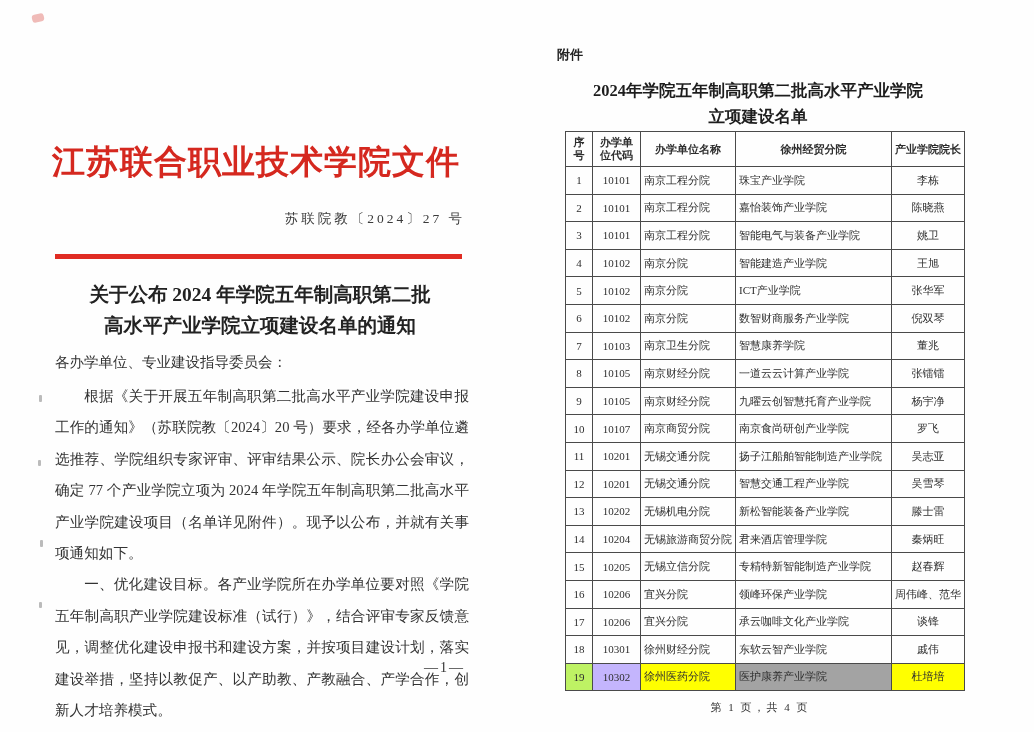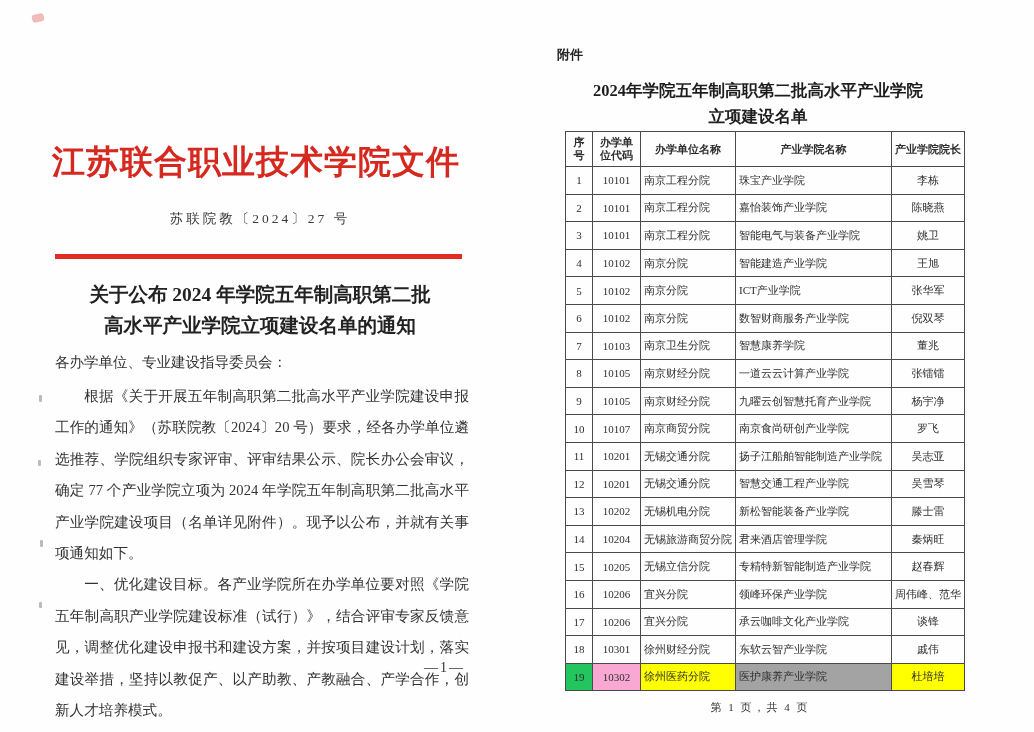--- a/index.html
+++ b/index.html
@@ -6,21 +6,21 @@
   .canvas{
     position:relative;width:1034px;height:732px;background:#fefefe;
     overflow:hidden;font-family:"Liberation Serif","DejaVu Serif",serif;color:#2b2b2b;
   }
   
   .org-title{
     position:absolute;left:52px;top:140px;width:416px;text-align:left;
     font-size:33px;font-weight:bold;color:#d5281f;letter-spacing:1px;white-space:nowrap;
   }
   .doc-number{
-    position:absolute;left:55px;top:210px;width:410px;text-align:center;
+    position:absolute;left:55px;top:210px;width:410px;text-align:right;
     font-size:13.5px;letter-spacing:3px;color:#3a3a3a;
   }
   .red-rule{
     position:absolute;left:55px;top:254px;width:407px;height:5px;background:#e02c23;
   }
   .notice-title{
     position:absolute;left:53px;top:279px;width:414px;text-align:center;
     font-size:19.5px;font-weight:bold;line-height:31px;color:#222;
   }
   .salutation{
@@ -104,21 +104,21 @@
           <col style="width:48px">
           <col style="width:92px">
         <col style="width:156px">
           <col style="width:62px">
       </colgroup>
       <thead>
         <tr>
           <th>序号</th>
           <th>办学单位代码</th>
           <th>办学单位名称</th>
-          <th>产业学院名称</th>
+          <th>徐州经贸分院</th>
           <th>产业学院院长</th>
         </tr>
       </thead>
       <tbody>
           <tr>
             <td class="c-no">1</td>
             <td class="c-code">10101</td>
             <td class="c-unit">南京工程分院</td>
             <td class="c-college">珠宝产业学院</td>
             <td class="c-dean">李栋</td>
@@ -236,22 +236,22 @@
             <td class="c-dean">谈锋</td>
           </tr>
           <tr>
             <td class="c-no">18</td>
             <td class="c-code">10301</td>
             <td class="c-unit">徐州财经分院</td>
             <td class="c-college">东软云智产业学院</td>
             <td class="c-dean">戚伟</td>
           </tr>
           <tr>
-            <td class="c-no" style="background: #22c55e;">19</td>
-            <td class="c-code" style="background: #f9a8d4;">10302</td>
+            <td class="c-no" style="background: #bef264;">19</td>
+            <td class="c-code" style="background: #c4b5fd;">10302</td>
             <td class="c-unit" style="background: rgb(255, 255, 0);">徐州医药分院</td>
             <td class="c-college" style="background: #a3a3a3;">医护康养产业学院</td>
             <td class="c-dean" style="background: rgb(255, 255, 0);">杜培培</td>
           </tr>
         </tbody>
     </table>
 
     <div class="table-footer">第 1 页，共 4 页</div>
   </div>
 

